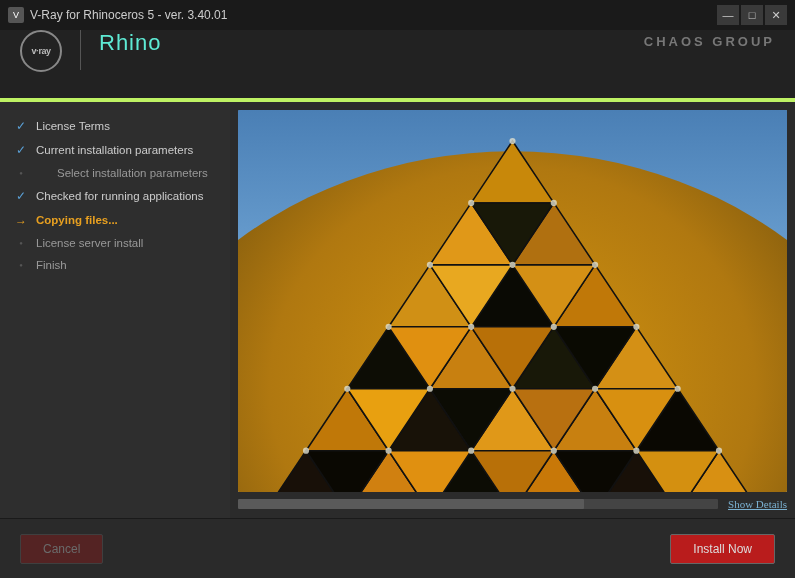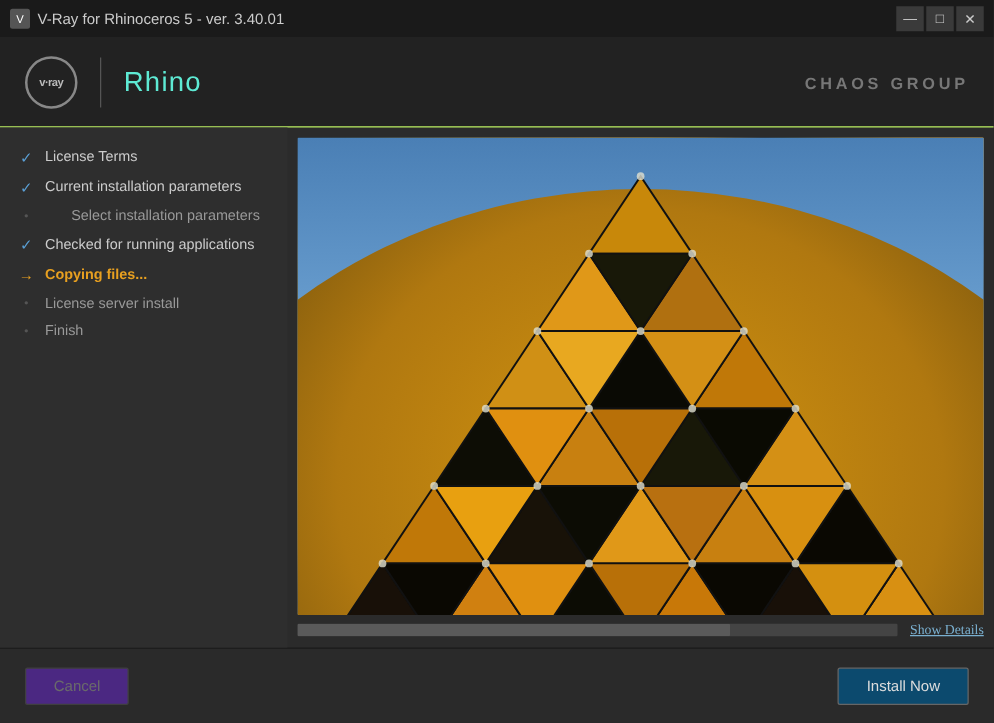--- a/index.html
+++ b/index.html
@@ -50,23 +50,23 @@
       font-size: 11px;
       cursor: pointer;
       display: flex; align-items: center; justify-content: center;
     }
 
     
     .header {
       background: #222;
       height: 72px;
       display: flex;
-      align-items: center;
+      align-items: flex-start;
       padding: 0 20px;
-      border-bottom: 1px solid #bef264;
+      border-bottom: 4px solid #bef264;
     }
     .vray-logo {
       display: flex;
       align-items: center;
       gap: 0;
     }
     .vray-circle {
       width: 42px;
       height: 42px;
       border-radius: 50%;
@@ -206,28 +206,28 @@
       background: #2a2a2a;
       border-top: 1px solid #1a1a1a;
       display: flex;
       align-items: center;
       padding: 0 20px;
       justify-content: space-between;
     }
     .footer-btn {
       padding: 7px 22px;
       border: 1px solid #555;
-      background: #6d28d9;
+      background: #7f1d1d;
       color: #aaa;
       font-size: 12px;
       cursor: pointer;
       border-radius: 2px;
     }
     .footer-btn.primary {
-      background: #0c4a6e;
+      background: #b91c1c;
       border-color: #666;
       color: #ddd;
     }
     .footer-btn:disabled {
       opacity: 0.5;
       cursor: default;
     }
   </style>
 </head>
 <body>

